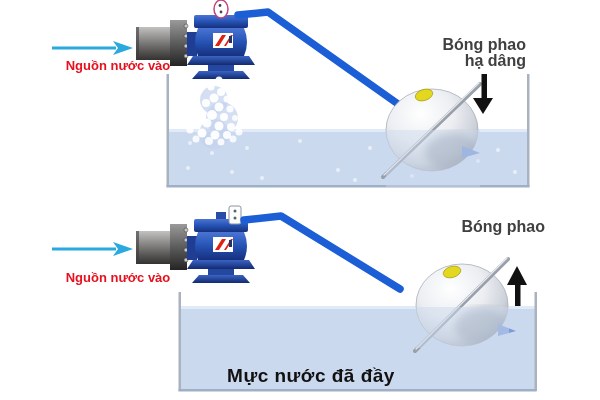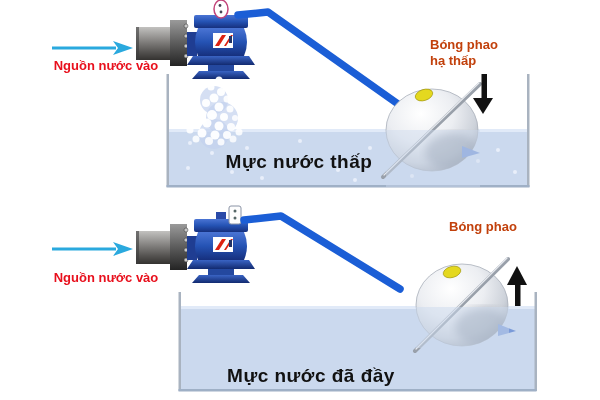--- a/index.html
+++ b/index.html
@@ -1,21 +1,21 @@
 <!DOCTYPE html>
 <html><head>
 <meta charset="utf-8">
 <style>
   html,body{margin:0;padding:0;background:#fff;}
   .canvas{position:relative;width:600px;height:400px;background:#ffffff;overflow:hidden;
           font-family:"Liberation Sans",sans-serif;}
   .canvas svg{position:absolute;left:0;top:0;}
   .label{position:absolute;color:#111;}
-  .source-label{color:#e8101d;font-weight:bold;font-size:13px;width:112px;text-align:center;}
-  .float-label{color:#c2410c;font-weight:bold;font-size:13px;line-height:16px;width:96px;text-align:left;}
+  .source-label{color:#e8101d;font-weight:bold;font-size:13px;width:112px;text-align:center;margin-left:12px;}
+  .float-label{color:#404040;font-weight:bold;font-size:16px;line-height:16px;width:96px;text-align:right;}
   .water-label{color:#111;font-weight:bold;font-size:19px;text-align:center;letter-spacing:0.5px;}
   #src-top{left:50px;top:58px;}
   #src-bot{left:50px;top:270px;}
   #float-top{left:430px;top:37px;}
   #float-bot{left:449px;top:219px;}
   #water-top{left:204px;top:151px;width:190px;}
   #water-bot{left:211px;top:347px;width:200px;margin-top:18px;}
 </style>
 </head>
 <body>
@@ -242,24 +242,23 @@
       <rect x="515" y="282" width="5.5" height="24"></rect>
       <polygon points="507,285 527,285 517,266"></polygon>
     </g>
   </g>
 </svg>
 
 <div class="label source-label" id="src-top">Nguồn nước vào</div>
 
 <div class="label float-label" id="float-top">
   <div>Bóng phao</div>
-  <div>hạ thấp</div>
+  <div>hạ dâng</div>
 </div>
 
-<div class="label water-label" id="water-top">Mực nước thấp</div>
 
 <div class="label source-label" id="src-bot">Nguồn nước vào</div>
 
 <div class="label float-label" id="float-bot">
   <div>Bóng phao</div>
 </div>
 
 <div class="label water-label" id="water-bot">Mực nước đã đầy</div>
 
 </div>

